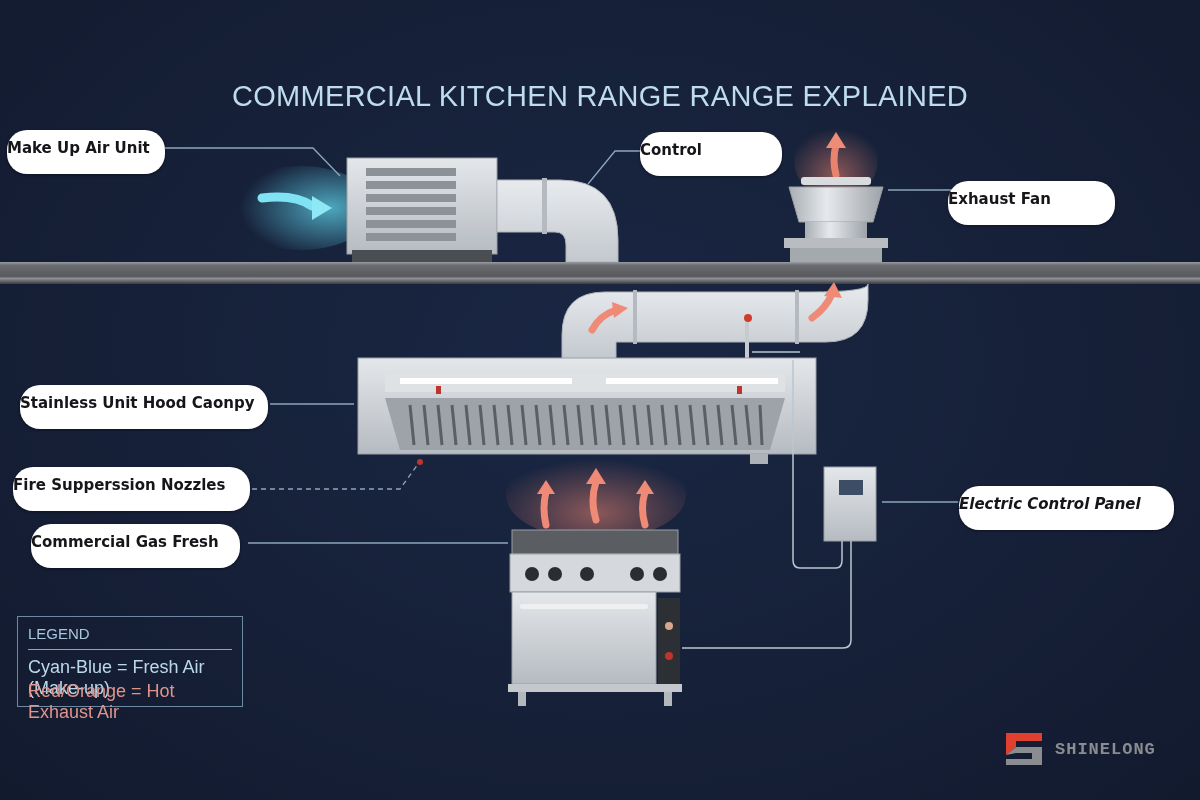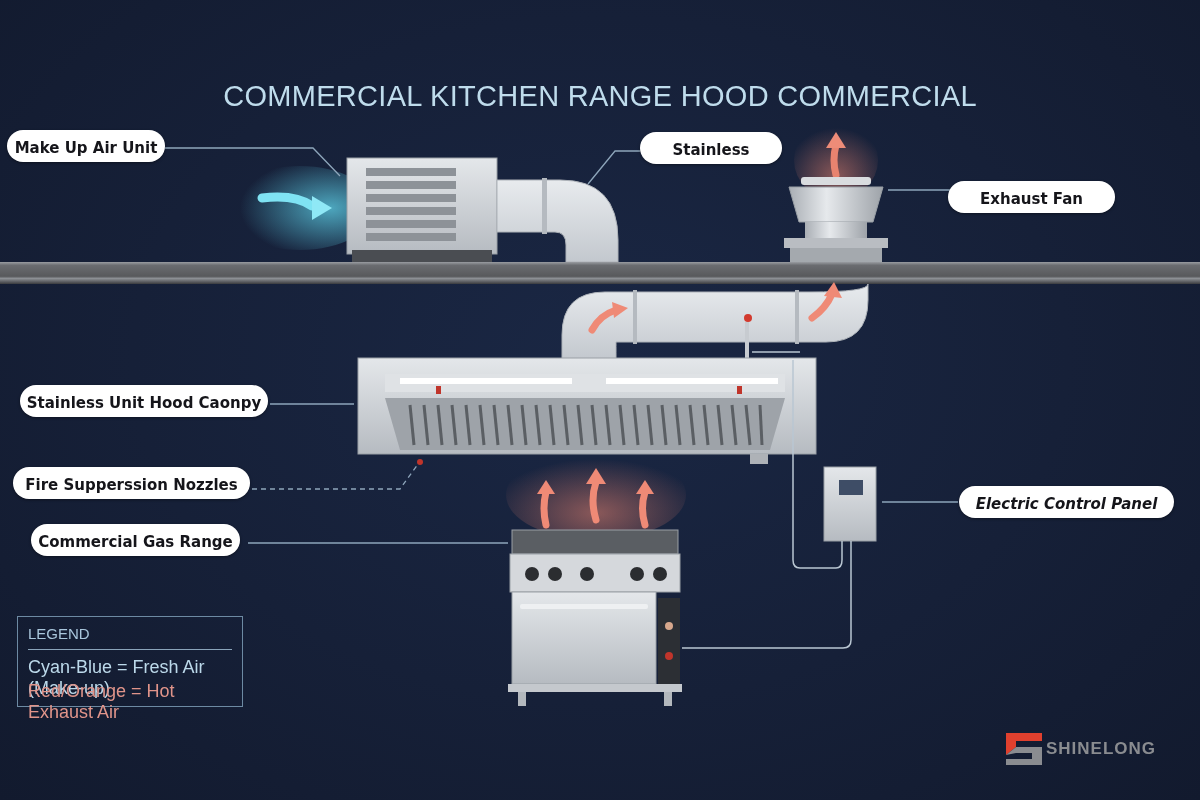--- a/index.html
+++ b/index.html
@@ -2,31 +2,31 @@
 <html><head>
 <meta charset="utf-8">
 <style>
   html,body{margin:0;padding:0;}
   body{width:1200px;height:800px;overflow:hidden;background:#16203a;font-family:"DejaVu Sans","Liberation Sans",sans-serif;position:relative;}
   .canvas{position:absolute;left:0;top:0;width:1200px;height:800px;
     background:radial-gradient(ellipse at 50% 45%, #1a2744 0%, #162038 55%, #121a2e 100%);}
   .title{position:absolute;left:0;top:80px;width:1200px;text-align:center;font-family:"Liberation Sans",sans-serif;
     font-size:29px;letter-spacing:0.3px;color:#bfdcec;}
   .label{position:absolute;background:#ffffff;border-radius:20px;color:#15151a;font-family:"DejaVu Sans",sans-serif;
-    font-weight:bold;font-size:15px;height:32px;line-height:36px;text-align:center;white-space:nowrap;
+    font-weight:bold;font-size:15px;height:44px;line-height:36px;white-space:nowrap;
     box-shadow:0 1px 3px rgba(0,0,0,0.4);}
   svg.art{position:absolute;left:0;top:0;}
   .legend{position:absolute;left:17px;top:616px;width:226px;height:91px;border:1.5px solid #6d8aa3;box-sizing:border-box;}
   .legend-title{position:absolute;left:10px;top:8px;font-family:"Liberation Sans",sans-serif;font-size:15px;color:#a9c6dc;}
   .legend-rule{position:absolute;left:10px;right:10px;top:32px;height:1px;background:#8aa4ba;}
   .legend-row{position:absolute;left:10px;font-family:"Liberation Sans",sans-serif;font-size:18px;}
   .legend-row.cyan{top:40px;color:#bcd9ea;}
   .legend-row.red{top:64px;color:#e0948a;}
   .brand{position:absolute;left:1006px;top:733px;display:flex;align-items:center;}
-  .brand-text{margin-left:4px;font-family:Liberation Sans, sans-serif;font-weight:bold;font-size:17px;letter-spacing:1px;color:#8a8c90;}
+  .brand-text{margin-left:13px;font-family:Liberation Mono, monospace;font-weight:bold;font-size:17px;letter-spacing:1px;color:#8a8c90;}
 </style>
 </head>
 <body>
 
 <div class="canvas">
 
   <svg class="art" width="1200" height="800" viewBox="0 0 1200 800">
     <defs>
       <linearGradient id="steelV" x1="0" y1="0" x2="0" y2="1">
         <stop offset="0" stop-color="#e4e7ea"></stop>
@@ -187,28 +187,28 @@
       <polyline points="165,148 313,148 340,176"></polyline>
       <polyline points="640,151 615,151 588,184"></polyline>
       <line x1="888" y1="190" x2="958" y2="190"></line>
       <line x1="270" y1="404" x2="354" y2="404"></line>
       <polyline points="252,489 400,489 418,464" stroke-dasharray="5,4"></polyline>
       <line x1="248" y1="543" x2="508" y2="543"></line>
       <line x1="882" y1="502" x2="958" y2="502"></line>
     </g>
   </svg>
 
-  <div class="title">COMMERCIAL KITCHEN RANGE HOOD COMMERCIAL</div>
+  <div class="title">COMMERCIAL KITCHEN RANGE RANGE EXPLAINED</div>
 
   <div class="label" style="left:7px;top:130px;width:158px;">Make Up Air Unit</div>
-  <div class="label" style="left:640px;top:132px;width:142px;">Stainless</div>
+  <div class="label" style="left:640px;top:132px;width:142px;">Control</div>
   <div class="label" style="left:948px;top:181px;width:167px;">Exhaust Fan</div>
   <div class="label" style="left:20px;top:385px;width:248px;">Stainless Unit Hood Caonpy</div>
   <div class="label" style="left:13px;top:467px;width:237px;">Fire Supperssion Nozzles</div>
-  <div class="label" style="left:31px;top:524px;width:209px;">Commercial Gas Range</div>
+  <div class="label" style="left:31px;top:524px;width:209px;">Commercial Gas Fresh</div>
   <div class="label" style="left:959px;top:486px;width:215px;font-style:italic;">Electric Control Panel</div>
 
   <div class="legend">
     <div class="legend-title">LEGEND</div>
     <div class="legend-rule"></div>
     <div class="legend-row cyan">Cyan-Blue = Fresh Air (Make-up)</div>
     <div class="legend-row red">Red/Orange = Hot Exhaust Air</div>
   </div>
 
   <div class="brand">

